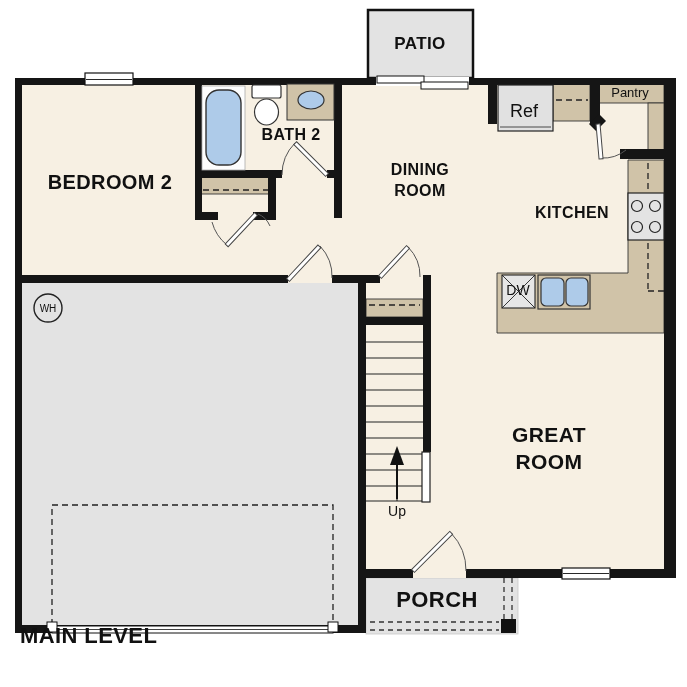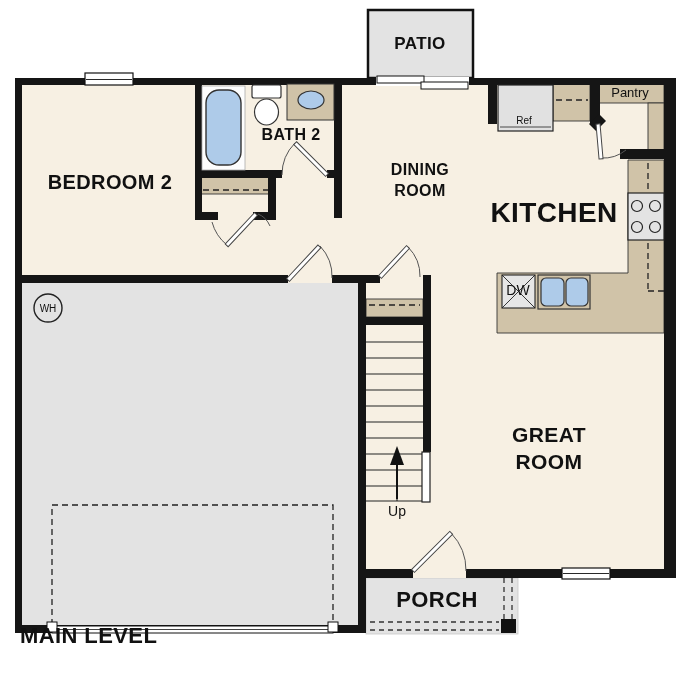--- a/index.html
+++ b/index.html
@@ -201,25 +201,25 @@
           </g>
     </g>
   </g>
 </svg>
 
   <div class="lbl" style="left:420px;top:44px;font-size:17px">PATIO</div>
   <div class="lbl" style="left:110px;top:182px;font-size:20px">BEDROOM 2</div>
   <div class="lbl" style="left:291px;top:135px;font-size:16px">BATH 2</div>
   <div class="lbl" style="left:420px;top:181px;font-size:16px">DINING
 ROOM</div>
-  <div class="lbl" style="left:554px;top:213px;font-size:28px">KITCHEN</div>
+  <div class="lbl" style="left:572px;top:213px;font-size:16px">KITCHEN</div>
   <div class="lbl" style="left:549px;top:448px;font-size:21px">GREAT
 ROOM</div>
   <div class="lbl" style="left:437px;top:600px;font-size:22px">PORCH</div>
 
   <div class="lbl reg" style="left:630px;top:93px;font-size:13px">Pantry</div>
-  <div class="lbl reg" style="left:524px;top:120px;font-size:10px">Ref</div>
+  <div class="lbl reg" style="left:524px;top:112px;font-size:18px">Ref</div>
   <div class="lbl reg" style="left:518px;top:290px;font-size:14px">DW</div>
   <div class="lbl reg" style="left:397px;top:511px;font-size:14px">Up</div>
   <div class="lbl reg" style="left:48px;top:308px;font-size:10px">WH</div>
 
   <div class="lbl corner" style="left:20px;top:622px;font-size:22px">MAIN LEVEL</div>
 </div>
 
 </body></html>

